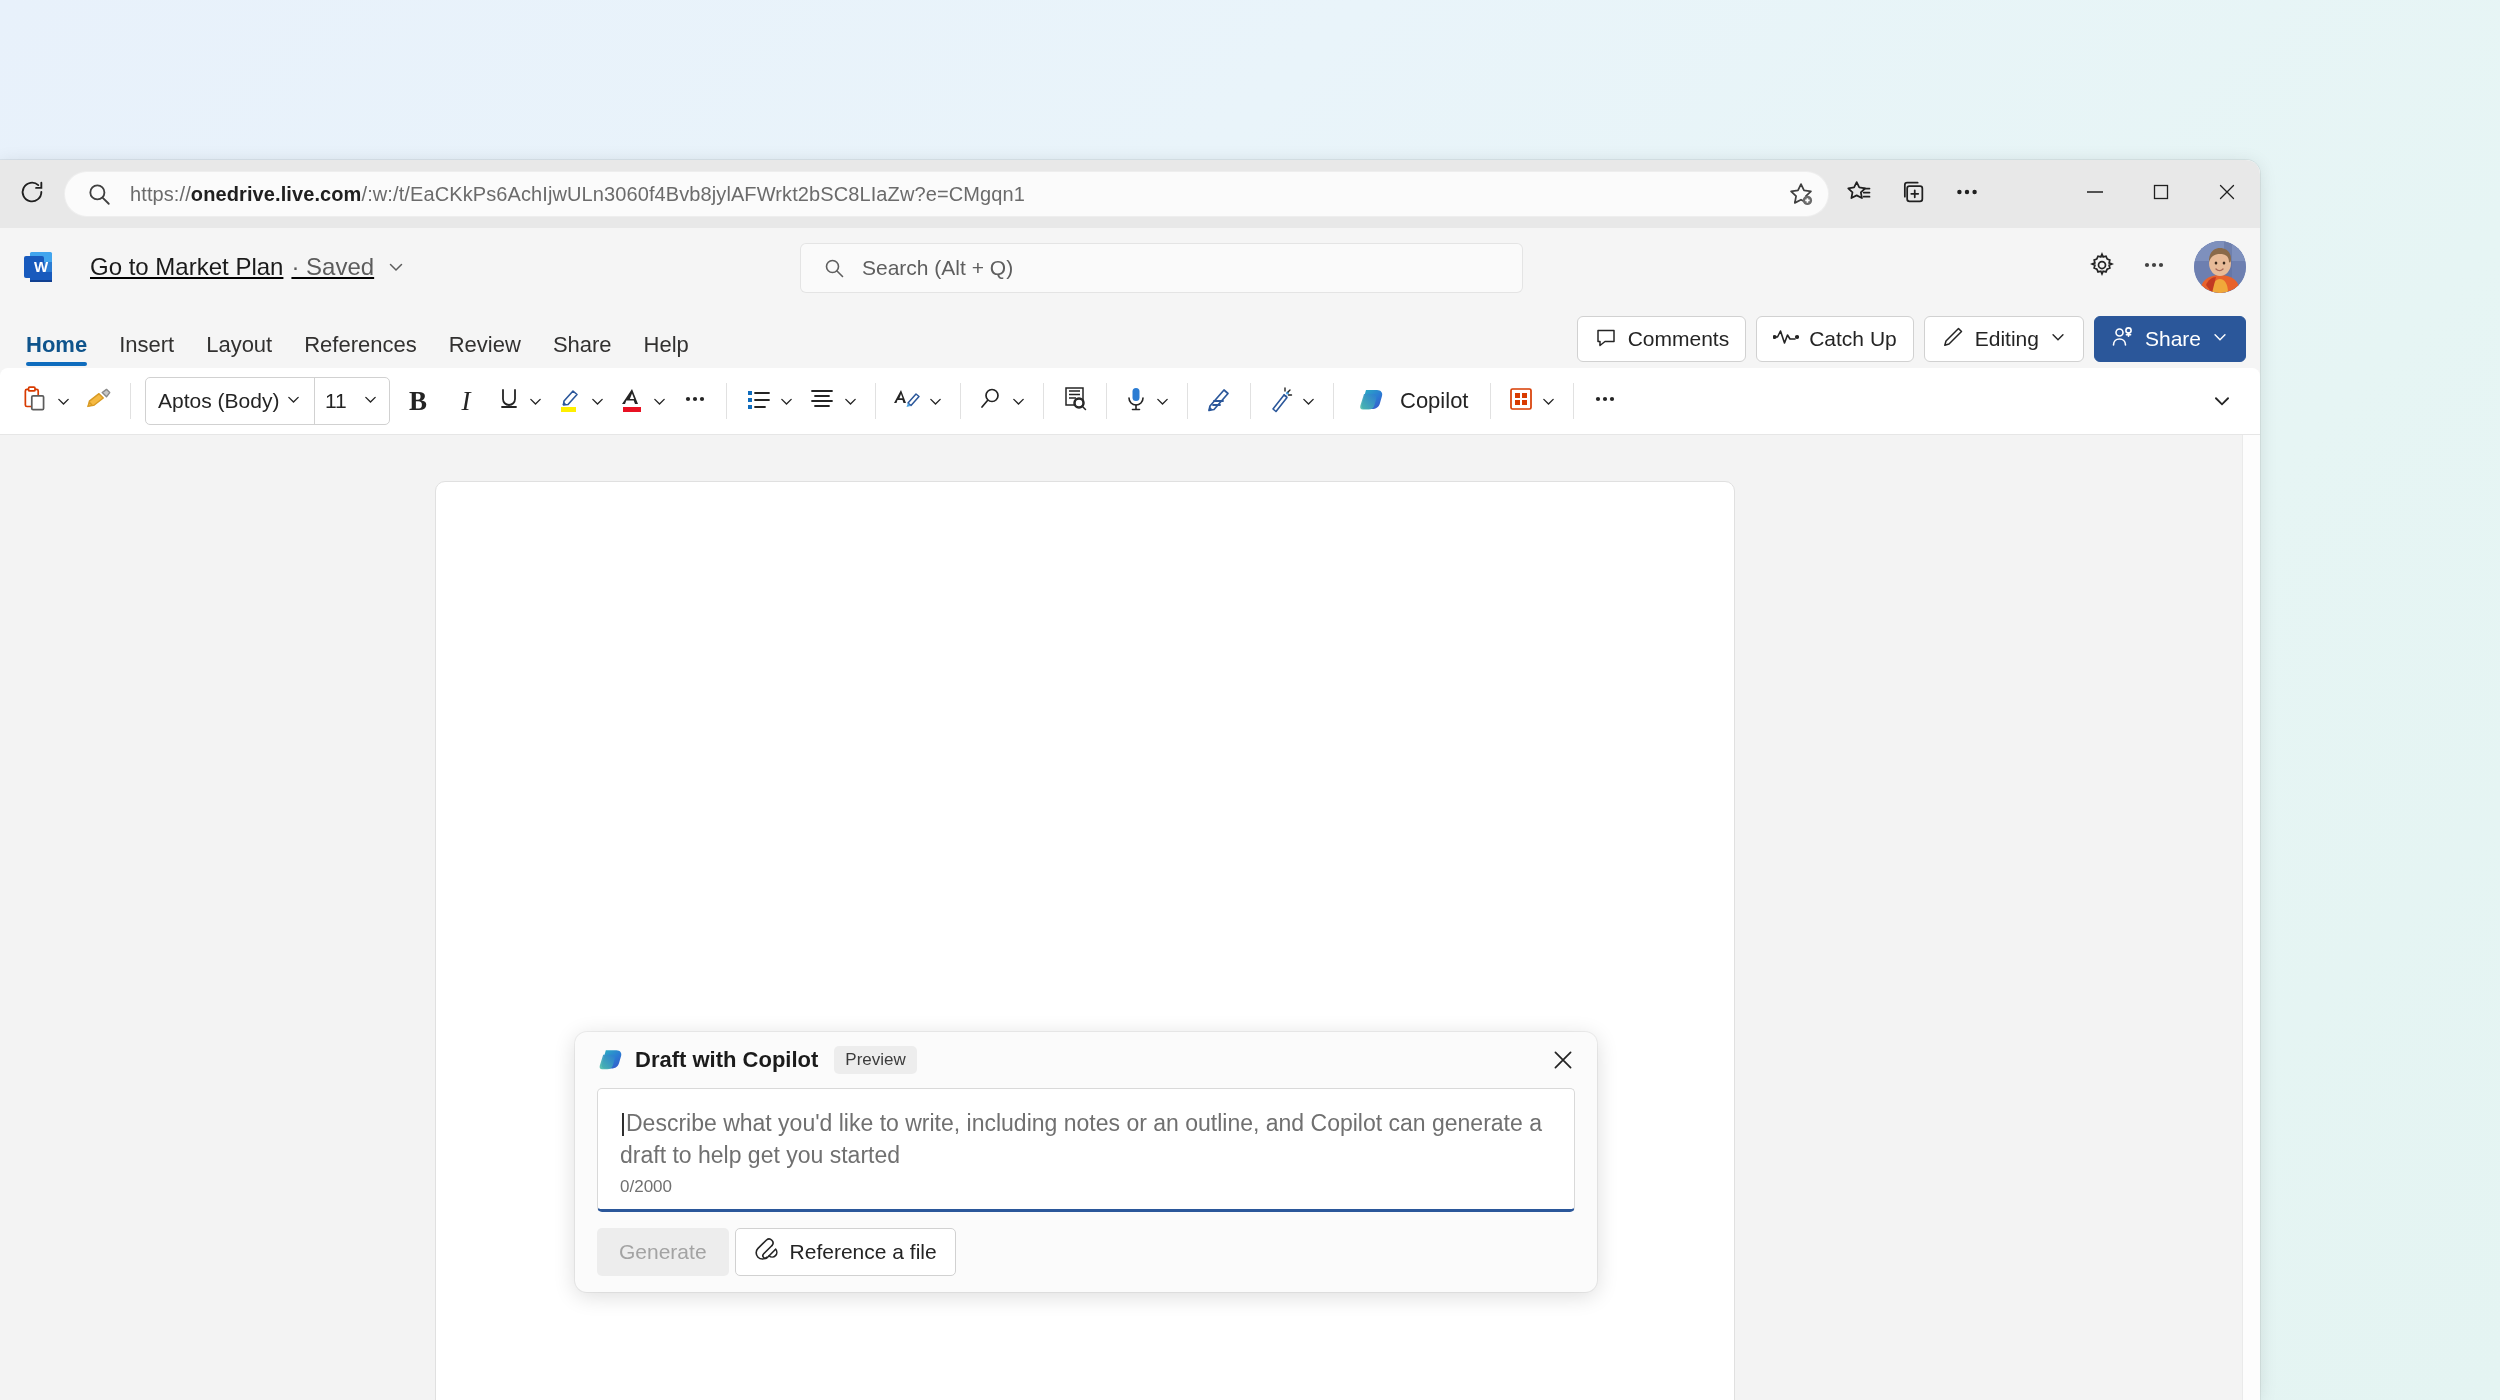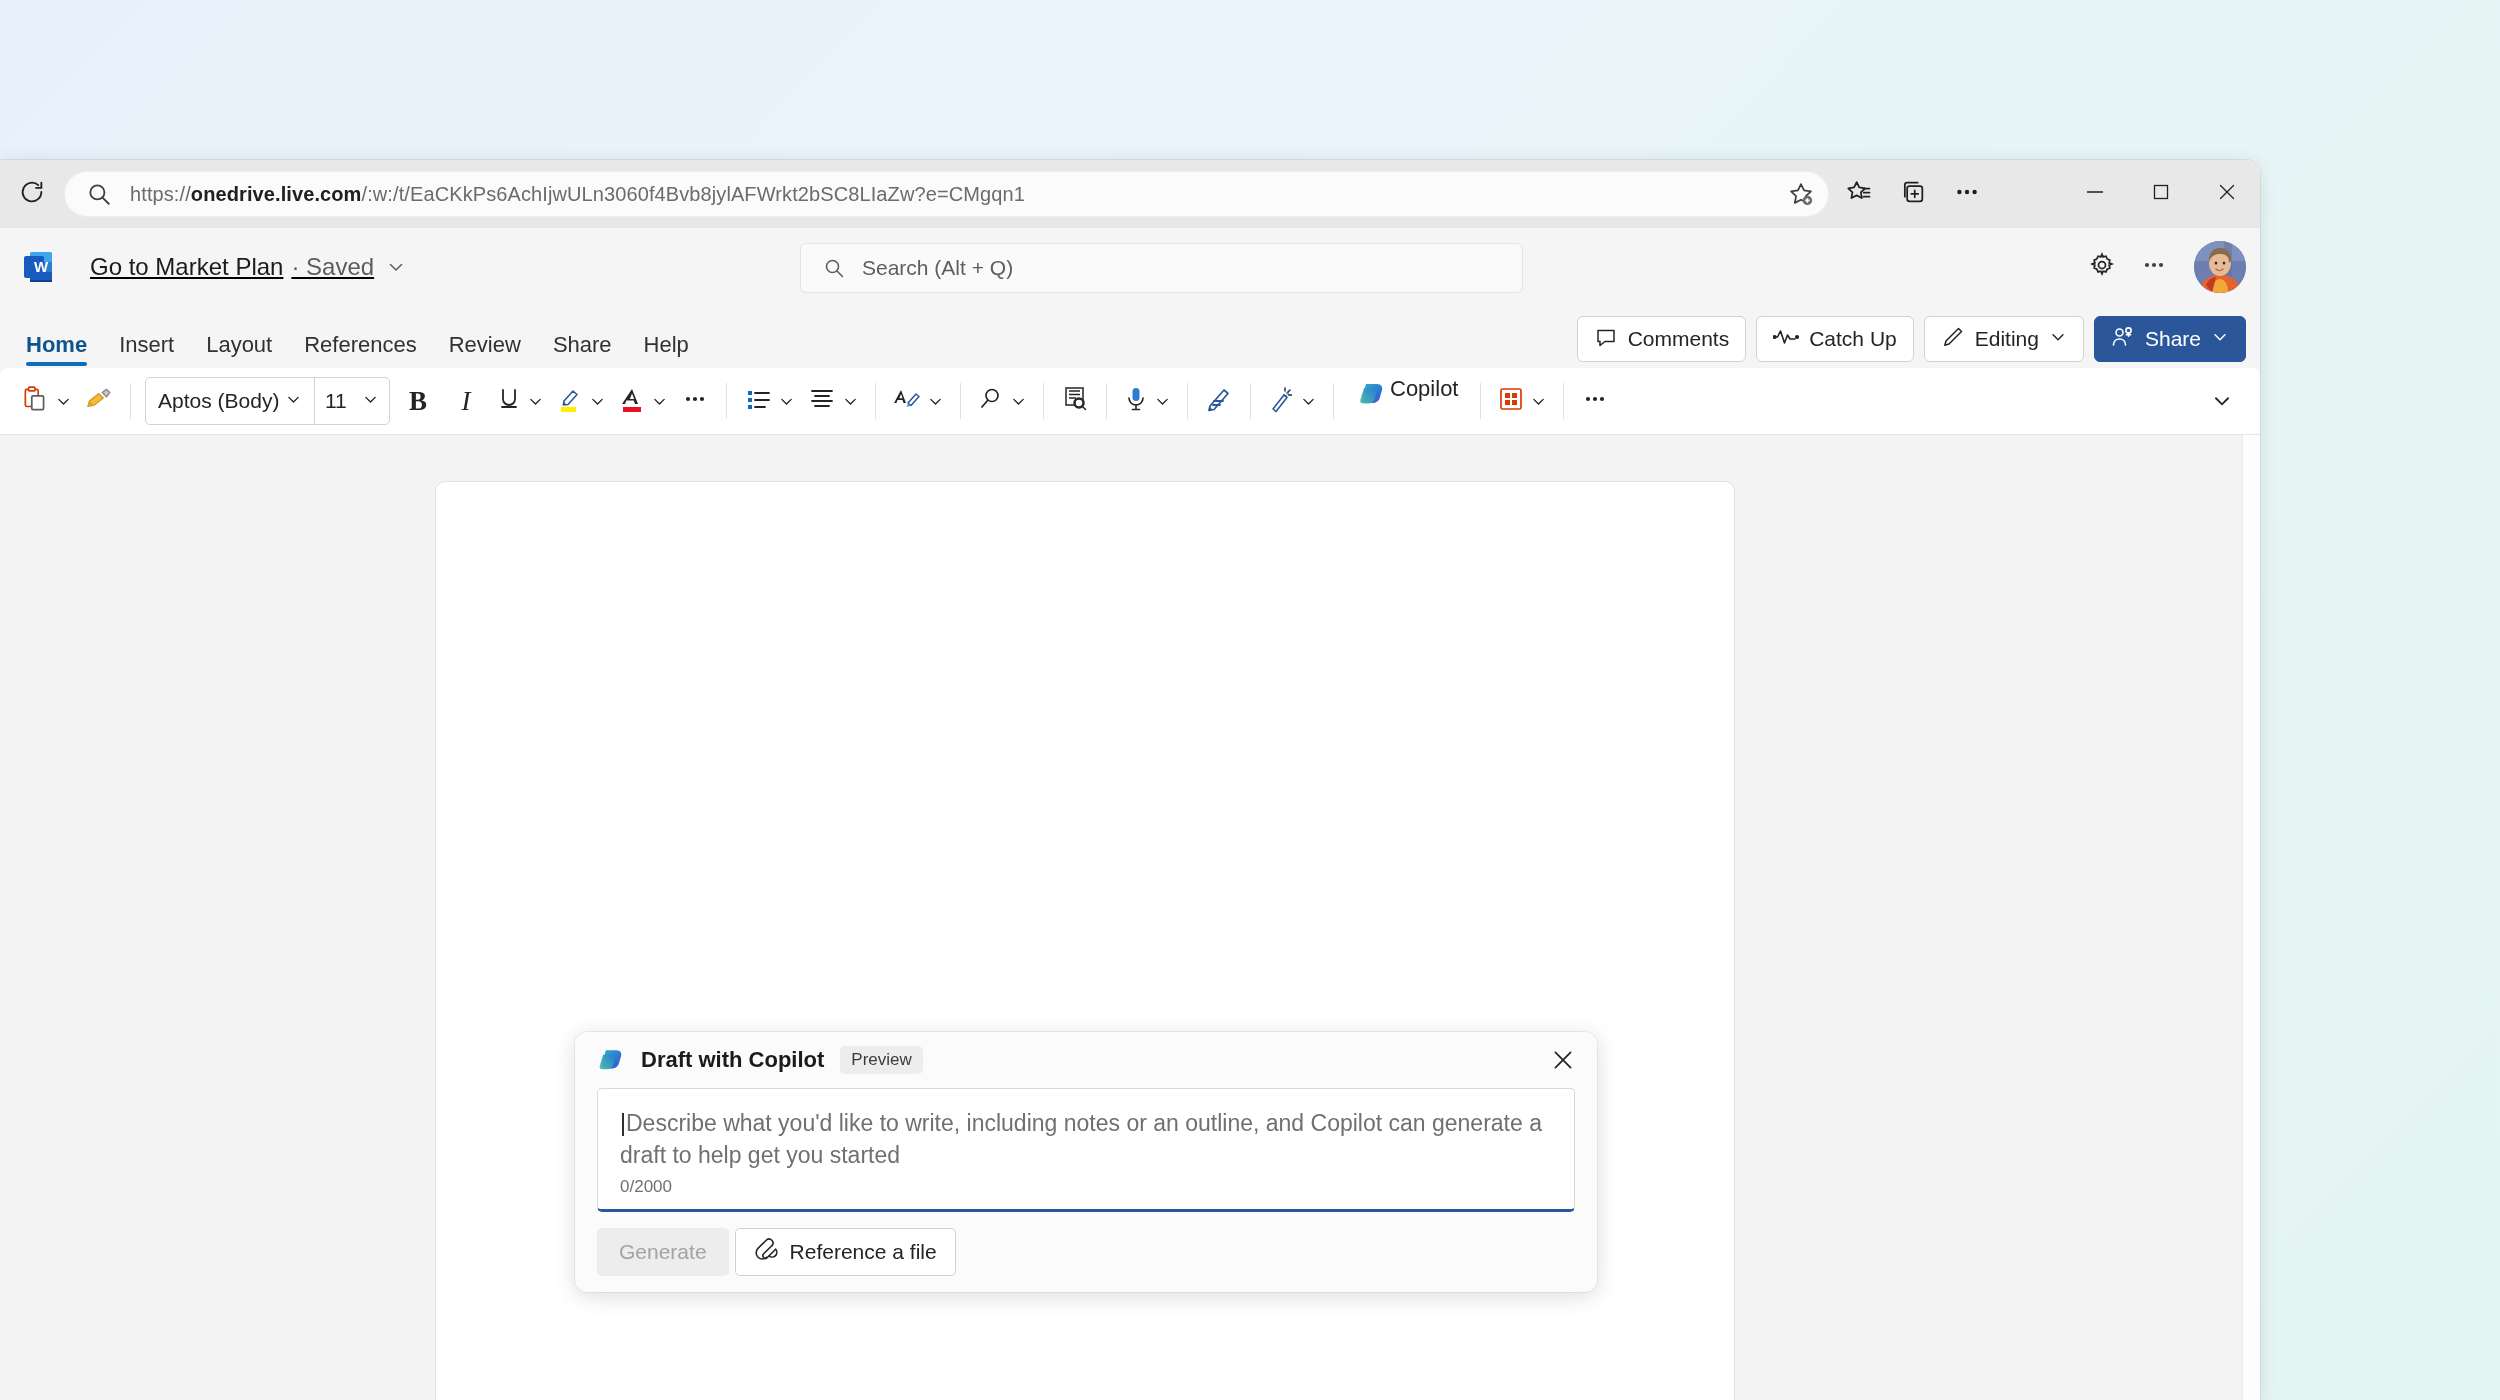--- a/index.html
+++ b/index.html
@@ -125,21 +125,21 @@
     width:168px; height:46px; display:flex; align-items:center; justify-content:space-between;
     padding:0 12px; font-size:21px; color:#242424; cursor:pointer;
   }
   #font-sep{ width:1px; height:46px; background:#d1d1d1; }
   #font-size{
     width:74px;height:46px;display:flex;align-items:center;justify-content:space-between;
     padding:0 10px; font-size:21px;color:#242424;cursor:pointer;
   }
   .rb-b{ font-size:27px; font-weight:bold; color:#242424; font-family:"Liberation Serif",serif;}
   .rb-i{ font-size:27px; font-style:italic; color:#242424; font-family:"Liberation Serif",serif;}
-  #copilot-btn{ display:flex;padding:0 12px;height:50px;border-radius:5px;cursor:pointer;}
+  #copilot-btn{ display:flex;align-items:center;gap:10px;padding:0 12px;height:50px;border-radius:5px;cursor:pointer;}
   #copilot-label{ font-size:22px; color:#242424; }
   #ribbon-collapse{ position:absolute; right:18px; top:18px; width:40px;height:34px;display:flex;align-items:center;justify-content:center;cursor:pointer;border-radius:4px;}
 
   
   #doc-canvas{
     position:absolute;left:0;top:206px;width:2260px;height:966px;background:#f3f3f3;
     border-top:1px solid #e6e6e6;
   }
   #doc-page{
     position:absolute; left:435px; top:46px; width:1300px; height:960px;
@@ -151,21 +151,21 @@
   }
 
   
   #copilot-dialog{
     position:absolute; left:575px; top:597px; width:1022px; height:260px;
     background:#fbfbfb; border-radius:12px;
     box-shadow:0 4px 22px rgba(0,0,0,.14), 0 0 0 1px rgba(0,0,0,.05);
   }
   #cp-header{ display:flex; align-items:center; height:56px; padding:0 22px; position:relative;}
   #cp-logo{ width:30px;height:30px;flex:0 0 auto;}
-  #cp-title{ font-size:22px; font-weight:bold; color:#1b1b1b; margin-left:14px;}
+  #cp-title{ font-size:22px; font-weight:bold; color:#1b1b1b; margin-left:8px;}
   #cp-preview{
     font-size:17px;color:#3c3c3c;background:#ededed;border-radius:5px;padding:4px 11px;margin-left:16px;
   }
   #cp-close{
     position:absolute; right:14px; top:10px; width:40px;height:40px;
     display:flex;align-items:center;justify-content:center;border-radius:5px;cursor:pointer;
   }
   #cp-input-wrap{
     position:absolute; left:22px; top:56px; width:978px; height:124px;
     background:#ffffff; border:1px solid #d9d9d9; border-radius:5px;

